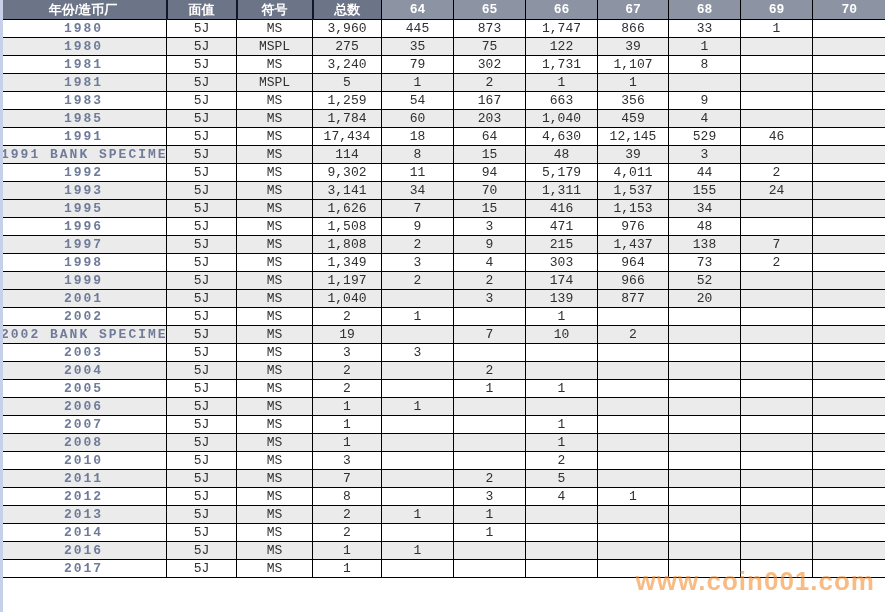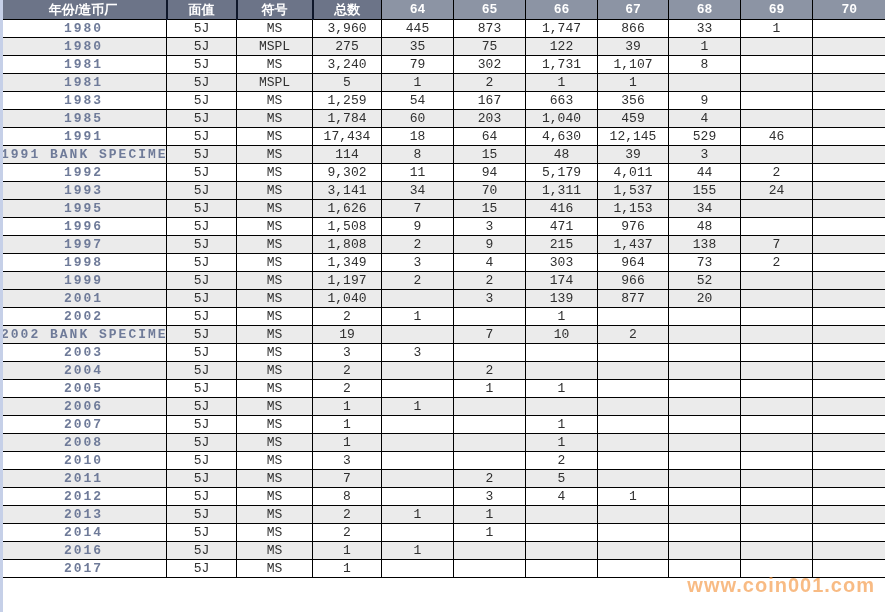--- a/index.html
+++ b/index.html
@@ -40,21 +40,21 @@
     color: var(--year-text, #6f7b99); font-weight: bold; letter-spacing: 2px;
     cursor: pointer;
   }
   .left-strip {
     position: absolute; left: 0; top: 0; width: 3px; height: 612px;
     background: var(--left-edge-strip, #c6d0e8); pointer-events: none;
   }
   .watermark {
     position: absolute; right: 10px; bottom: 15px;
     font-family: "Liberation Sans", "DejaVu Sans", sans-serif;
-    font-size: 20px; font-weight: bold; letter-spacing: 1px;
+    font-size: 26px; font-weight: bold; letter-spacing: 1px;
     color: rgba(243, 146, 56, 0.62); pointer-events: none;
   }
 </style>
 </head>
 <body style="--header-dark-bg: #6c7488; --header-grade-bg: #8c94a4; --header-text: #ffffff; --row-stripe-bg: #ebebeb; --row-white-bg: #ffffff; --grid-border: #000000; --left-edge-strip: #c6d0e8; --year-text: #6f7b99; --cell-text: #2f2f2f; --watermark-orange: #f7b774;">
 
 <div class="page">
   <table class="census">
     <colgroup id="colgroup">
         <col style="width: 166px;">

